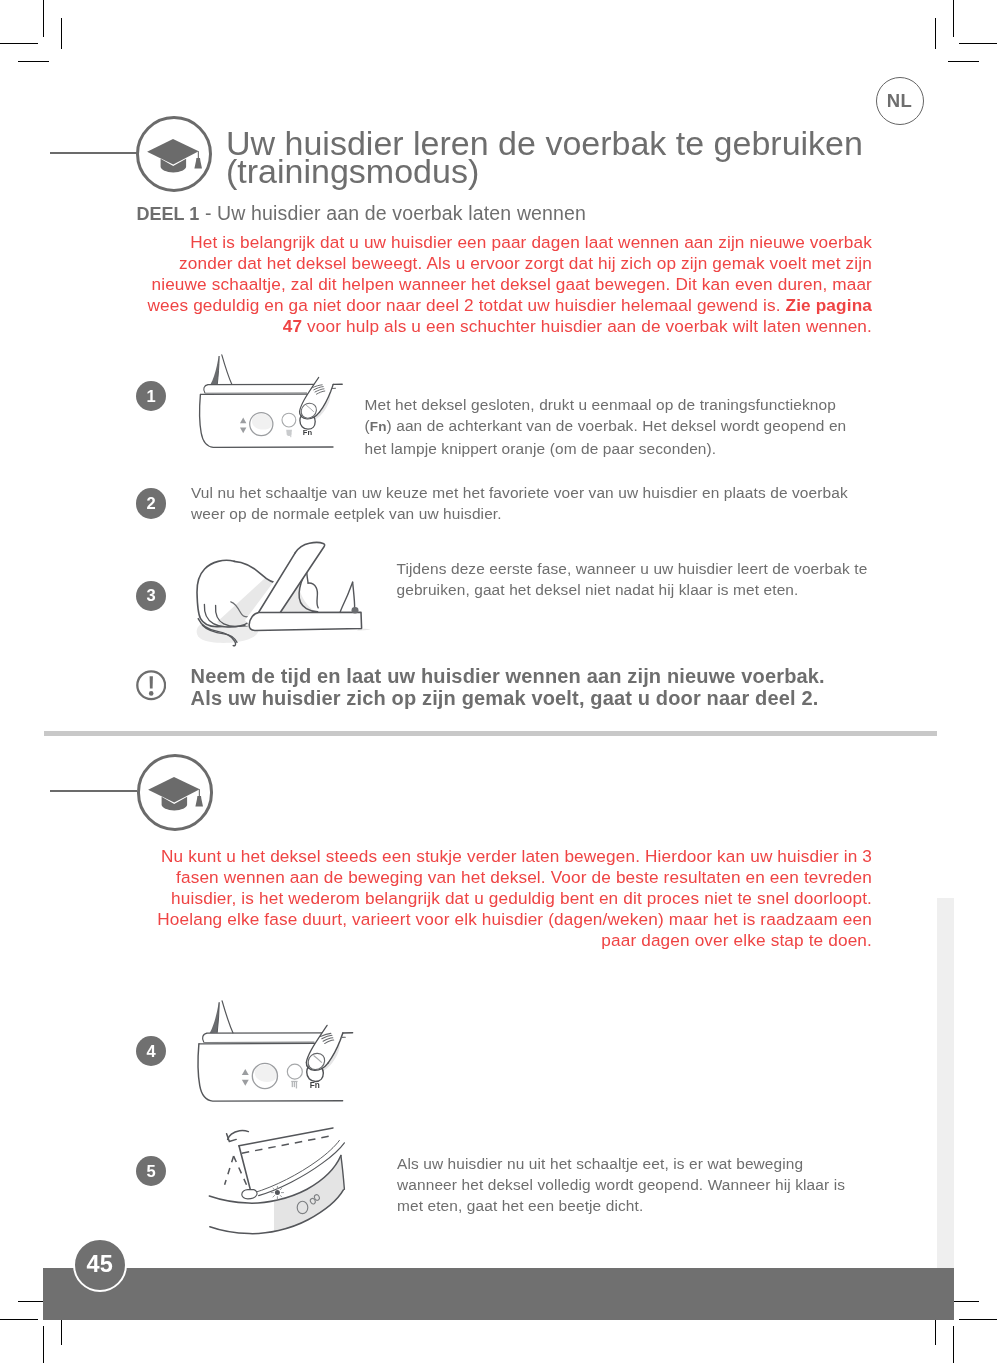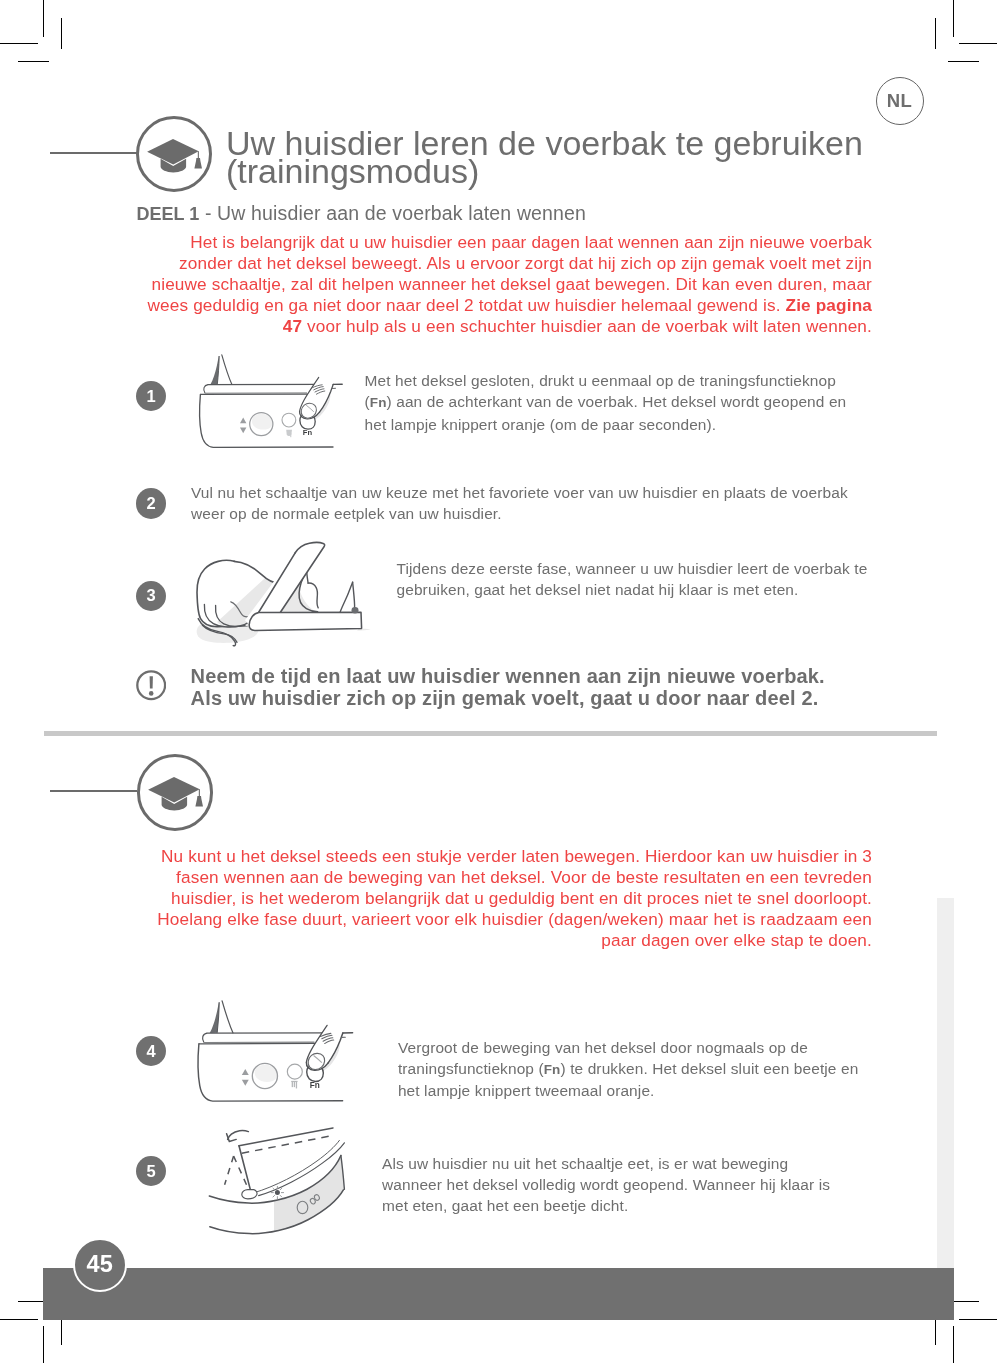--- a/index.html
+++ b/index.html
@@ -108,21 +108,21 @@
     <span>(trainingsmodus)</span>
   </div>
 
   <div class="sub" style="left:136.5px;top:200.8px;width:760px;"><b>DEEL 1</b><span> - Uw huisdier aan de voerbak laten wennen</span></div>
 
   <div class="body-text" style="left:136px;top:232px;width:736px;"><span>Het is belangrijk dat u uw huisdier een paar dagen laat wennen aan zijn nieuwe voerbak zonder dat het deksel beweegt. Als u ervoor zorgt dat hij zich op zijn gemak voelt met zijn nieuwe schaaltje, zal dit helpen wanneer het deksel gaat bewegen. Dit kan even duren, maar wees geduldig en ga niet door naar deel 2 totdat uw huisdier helemaal gewend is. </span><b>Zie pagina 47</b><span> voor hulp als u een schuchter huisdier aan de voerbak wilt laten wennen.</span></div>
 
   <div class="step-num" style="left:136px;top:380.8px;width:30.4px;height:30.4px;font-size:16.5px;">
       <span class="badge-label">1</span>
     </div>
-  <div class="step-text" style="left:364.5px;top:370px;width:492px;"><span>Met het deksel gesloten, drukt u eenmaal op de traningsfunctieknop (</span><b class="fn-key">Fn</b><span>) aan de achterkant van de voerbak. Het deksel wordt geopend en het lampje knippert oranje (om de paar seconden).</span></div>
+  <div class="step-text" style="left:364.5px;top:394px;width:492px;"><span>Met het deksel gesloten, drukt u eenmaal op de traningsfunctieknop (</span><b class="fn-key">Fn</b><span>) aan de achterkant van de voerbak. Het deksel wordt geopend en het lampje knippert oranje (om de paar seconden).</span></div>
 
   <svg class="illus" style="left:195px;top:354px;" width="160" height="100" viewBox="0 0 160 100">
     <g>
 
       <path d="M135.0 39.0 C136.5 44.0 133.0 52.0 128.5 58.0 C124.0 64.0 118.0 67.5 113.5 67.3 C111.2 67.2 109.6 66.4 109.0 65.0 C112.8 65.4 118.0 62.5 122.2 57.4 C126.6 52.0 131.2 44.2 133.0 38.6 Z" fill="#e6e6e7" stroke="none"></path>
 
       <path d="M24.2 2.0 C24.0 12.0 23.2 22.0 22.3 30.2 L15.4 30.4 C18.0 26.0 20.2 19.0 21.8 12.0 C22.6 8.4 23.3 4.6 23.7 2.0 Z" fill="#6a6c6f" stroke="none"></path>
       <path d="M24.2 2.0 C24.0 12.0 23.2 22.0 22.3 30.2" fill="none" stroke="#55575a" stroke-width="0.95"></path>
 
       <path d="M26.8 0.8 C29.6 10.5 33.2 22.0 36.8 30.3" fill="none" stroke="#55575a" stroke-width="1.15" stroke-linecap="round"></path>
@@ -249,21 +249,20 @@
         <path d="M60.4 42.0 L64.0 42.0 L64.4 45.0 L66.0 52.4 L58.4 52.4 L60.0 45.0 Z"></path>
       </g>
     </svg>
   </div>
 
   <div class="body-text" style="left:136px;top:846px;width:736px;">Nu kunt u het deksel steeds een stukje verder laten bewegen. Hierdoor kan uw huisdier in 3 fasen wennen aan de beweging van het deksel. Voor de beste resultaten en een tevreden huisdier, is het wederom belangrijk dat u geduldig bent en dit proces niet te snel doorloopt. Hoelang elke fase duurt, varieert voor elk huisdier (dagen/weken) maar het is raadzaam een paar dagen over elke stap te doen.</div>
 
   <div class="step-num" style="left:136px;top:1035.6px;width:30.4px;height:30.4px;font-size:16.5px;">
       <span class="badge-label">4</span>
     </div>
-  <div class="step-text" style="left:397.9px;top:1036.5px;width:472px;"><span>Vergroot de beweging van het deksel door nogmaals op de traningsfunctieknop (</span><b class="fn-key">Fn</b><span>) te drukken. Het deksel sluit een beetje en het lampje knippert tweemaal oranje.</span></div>
 
   <svg class="illus" style="left:193.4px;top:1000.2px;" width="173.5" height="108.4" viewBox="0 0 160 100">
     <g>
 
       <path d="M135.0 39.0 C136.5 44.0 133.0 52.0 128.5 58.0 C124.0 64.0 118.0 67.5 113.5 67.3 C111.2 67.2 109.6 66.4 109.0 65.0 C112.8 65.4 118.0 62.5 122.2 57.4 C126.6 52.0 131.2 44.2 133.0 38.6 Z" fill="#e6e6e7" stroke="none"></path>
 
       <path d="M24.2 2.0 C24.0 12.0 23.2 22.0 22.3 30.2 L15.4 30.4 C18.0 26.0 20.2 19.0 21.8 12.0 C22.6 8.4 23.3 4.6 23.7 2.0 Z" fill="#6a6c6f" stroke="none"></path>
       <path d="M24.2 2.0 C24.0 12.0 23.2 22.0 22.3 30.2" fill="none" stroke="#55575a" stroke-width="0.95"></path>
 
       <path d="M26.8 0.8 C29.6 10.5 33.2 22.0 36.8 30.3" fill="none" stroke="#55575a" stroke-width="1.15" stroke-linecap="round"></path>
@@ -315,21 +314,21 @@
         <path d="M121.4 40.2 C124.2 38.6 127.4 37.2 129.8 37.0"></path>
       </g>
       <path d="M137.0 34.5 L140.5 34.3" fill="none" stroke="#65676a" stroke-width="1.0" stroke-linecap="round"></path>
     <text x="112.4" y="81.0" font-size="7.6" font-weight="bold" fill="#3d3f41" text-anchor="middle">Fn</text>
   </g>
     </svg>
 
   <div class="step-num" style="left:136px;top:1156px;width:30.4px;height:30.4px;font-size:16.5px;">
       <span class="badge-label">5</span>
     </div>
-  <div class="step-text" style="left:382px;top:1152.5px;width:457px;"><span>Als uw huisdier nu uit het schaaltje eet, is er wat beweging wanneer het deksel volledig wordt geopend. Wanneer hij klaar is met eten, gaat het een beetje dicht.</span></div>
+  <div class="step-text" style="left:397px;top:1152.5px;width:457px;"><span>Als uw huisdier nu uit het schaaltje eet, is er wat beweging wanneer het deksel volledig wordt geopend. Wanneer hij klaar is met eten, gaat het een beetje dicht.</span></div>
 
   <svg class="illus" style="left:195px;top:1128px;" width="168" height="115" viewBox="0 0 168 115">
     <defs>
       <clipPath id="bodyclip5">
         <path d="M14.3 68.0 C26 72.0 40 74.6 53.4 75.1 C71 75.8 94 70.8 112 61.2 C128 52.4 140 41.2 145.9 27.5
                  C147.4 38.8 148.6 51.4 149.4 61.2 C142.6 72.0 130 82.6 113 91.8 C95 101.4 72 106.2 54.3 105.6
                  C40.5 105.2 26.5 102.8 14.8 98.7 Z"></path>
       </clipPath>
     </defs>
     <g>

